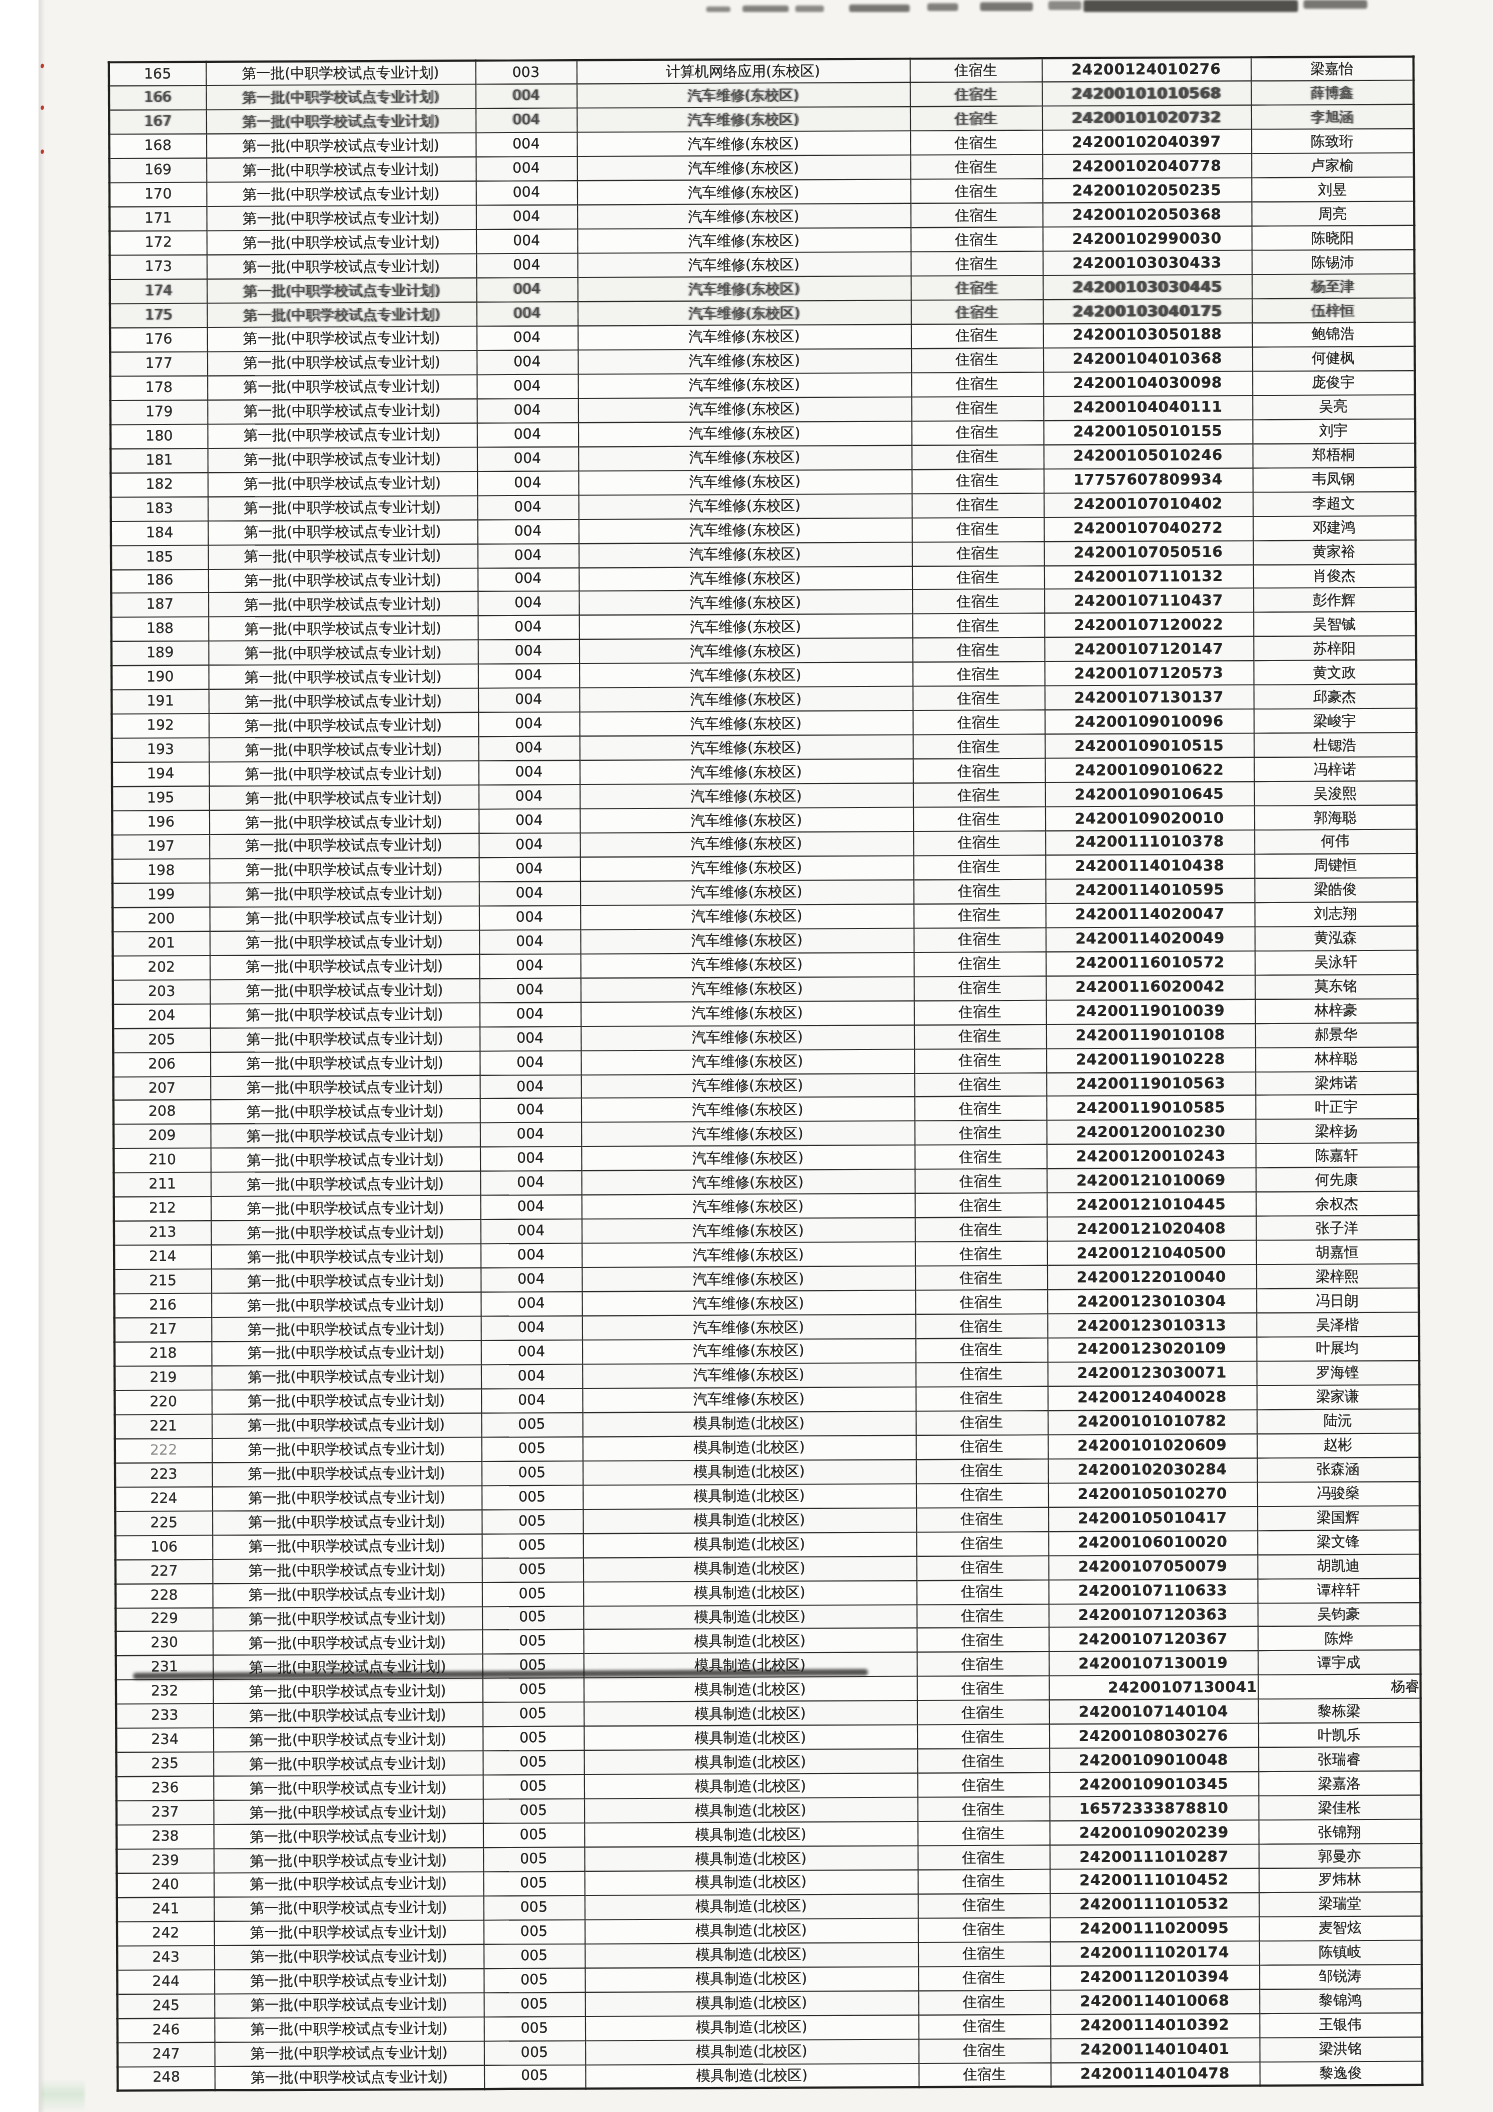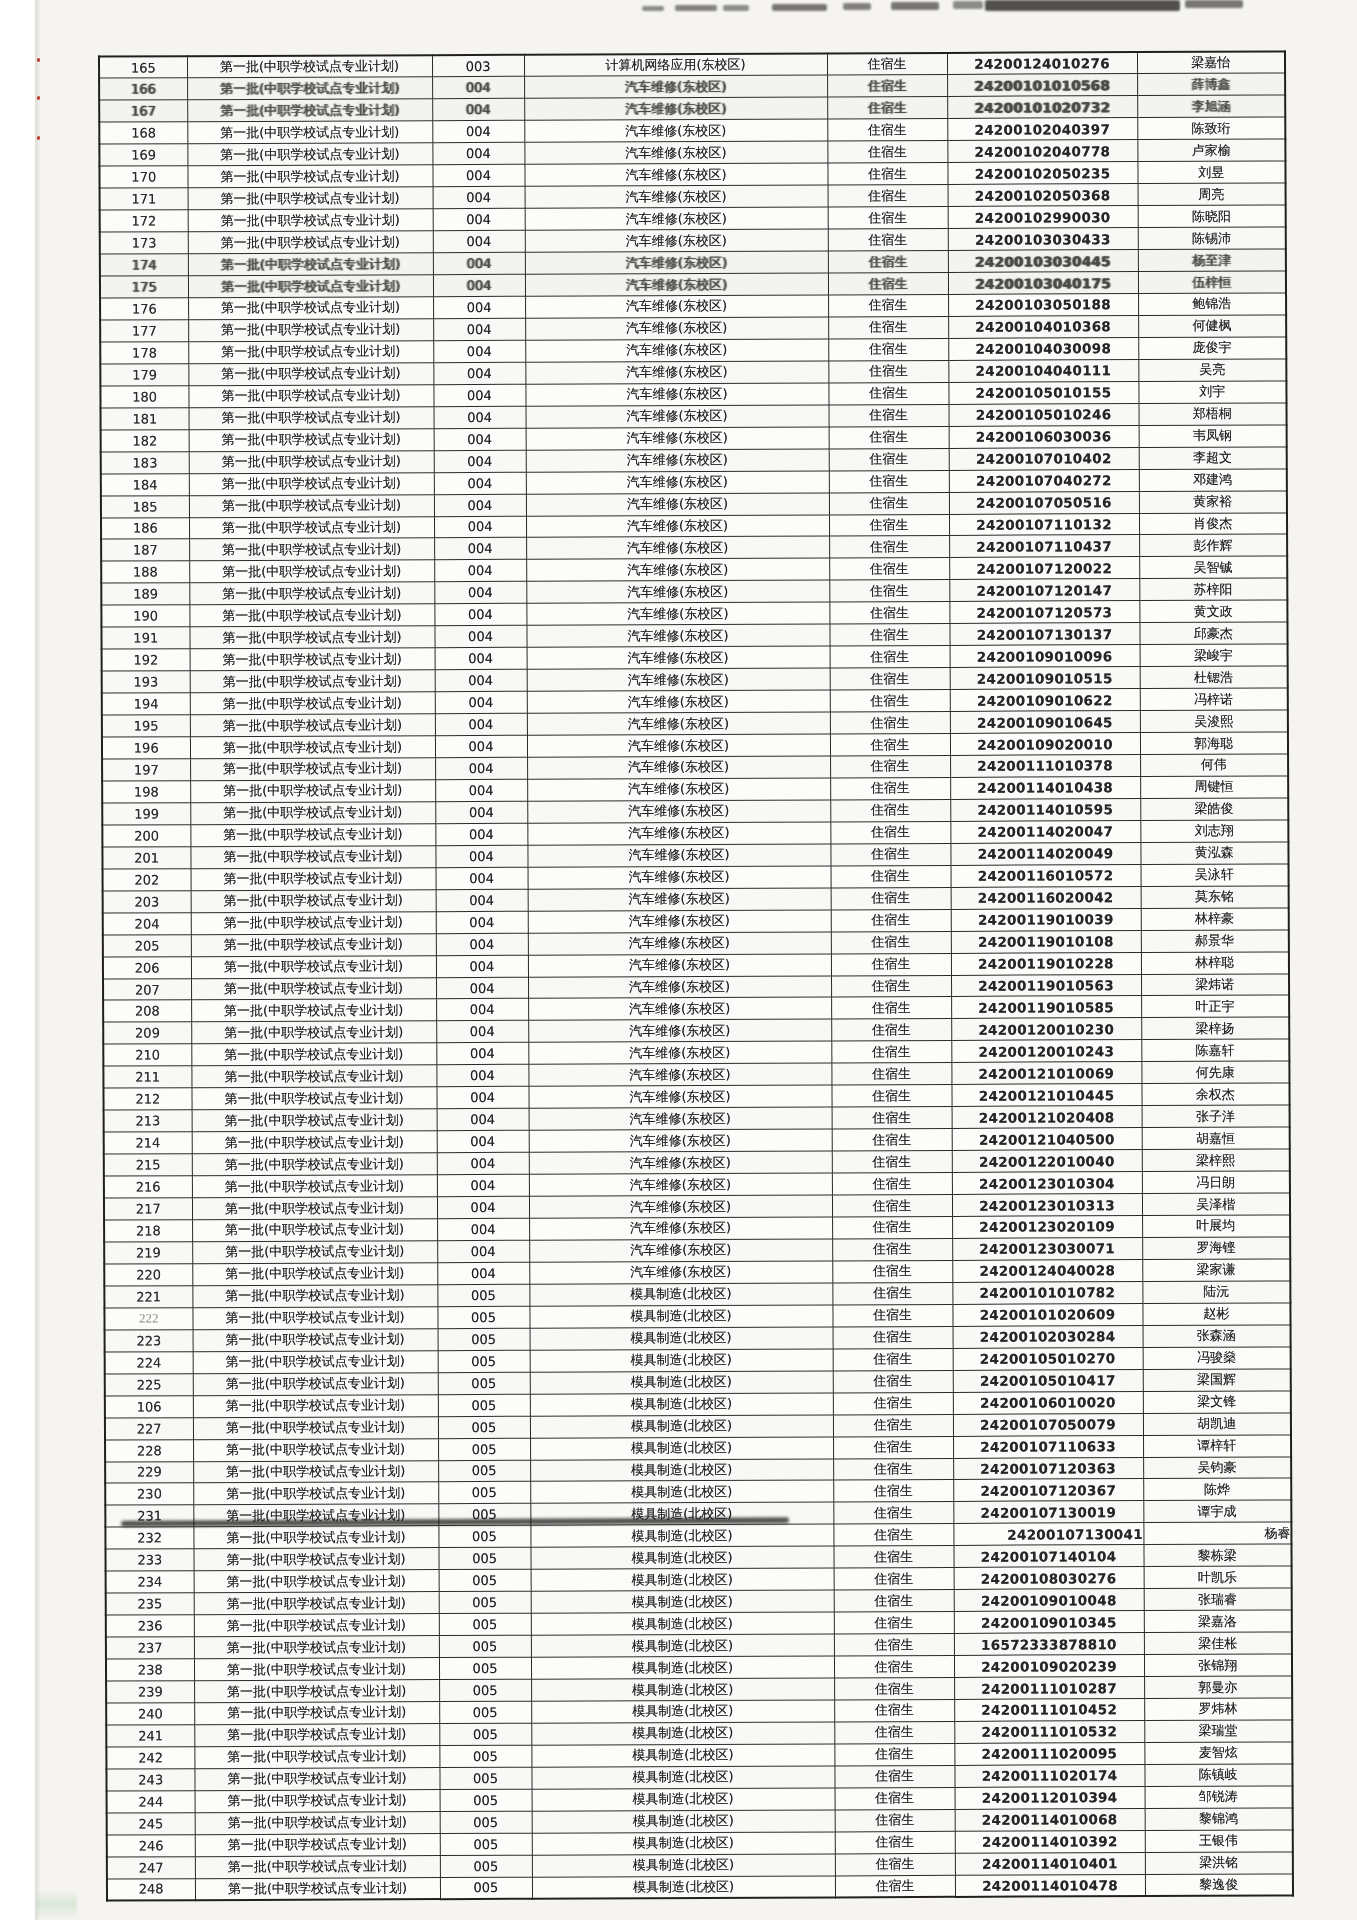--- a/index.html
+++ b/index.html
@@ -59,21 +59,21 @@
   tr{height:21.96px;}
   tr:nth-child(odd) td{background:rgba(0,0,0,0.015);}
   td.c-id{font-size:13.5px; letter-spacing:.3px; font-weight:bold; color:#262626;}
   td.c-num{font-size:13px; color:#2a2a2a;}
   
   tr.smudged td{
     color:#4a4a48;
     text-shadow:1px 0 1px rgba(60,60,60,.8), -1px 0 1px rgba(60,60,60,.5);
     background:rgba(70,70,68,.05);
   }
-  tr.faded-num td.c-num{color:#8a8a88; text-shadow:none;font-family:Liberation Serif, serif;}
+  tr.faded-num td.c-num{color:#8a8a88; text-shadow:none;}
   tr.no-divider td.c-id, tr.no-divider td.c-name{border-top-color:transparent;text-align:right;}
   .artifact{position:absolute; pointer-events:none;}
   .smudge{background:#24231f; filter:blur(1.2px); border-radius:2px;}
   .redspeck{background:var(--red); filter:blur(.6px); border-radius:50% 40% 55% 45%;}
   .greenstreak{
     background:linear-gradient(180deg, rgba(121,191,127,0) 0%, rgba(121,191,127,.55) 45%, rgba(121,191,127,0) 100%);
     filter:blur(1px);
   }
   .rowsmudge{
     background:#1c1b19; filter:blur(1.6px); opacity:.75; border-radius:3px;
@@ -251,21 +251,21 @@
             <td class="c-board">住宿生</td>
             <td class="c-id">24200105010246</td>
             <td class="c-name">郑梧桐</td>
           </tr>
           <tr>
             <td class="c-num">182</td>
             <td class="c-batch">第一批(中职学校试点专业计划)</td>
             <td class="c-code">004</td>
             <td class="c-major">汽车维修(东校区)</td>
             <td class="c-board">住宿生</td>
-            <td class="c-id">24200106030036</td>
+            <td class="c-id">17757607809934</td>
             <td class="c-name">韦凤钢</td>
           </tr>
           <tr>
             <td class="c-num">183</td>
             <td class="c-batch">第一批(中职学校试点专业计划)</td>
             <td class="c-code">004</td>
             <td class="c-major">汽车维修(东校区)</td>
             <td class="c-board">住宿生</td>
             <td class="c-id">24200107010402</td>
             <td class="c-name">李超文</td>

